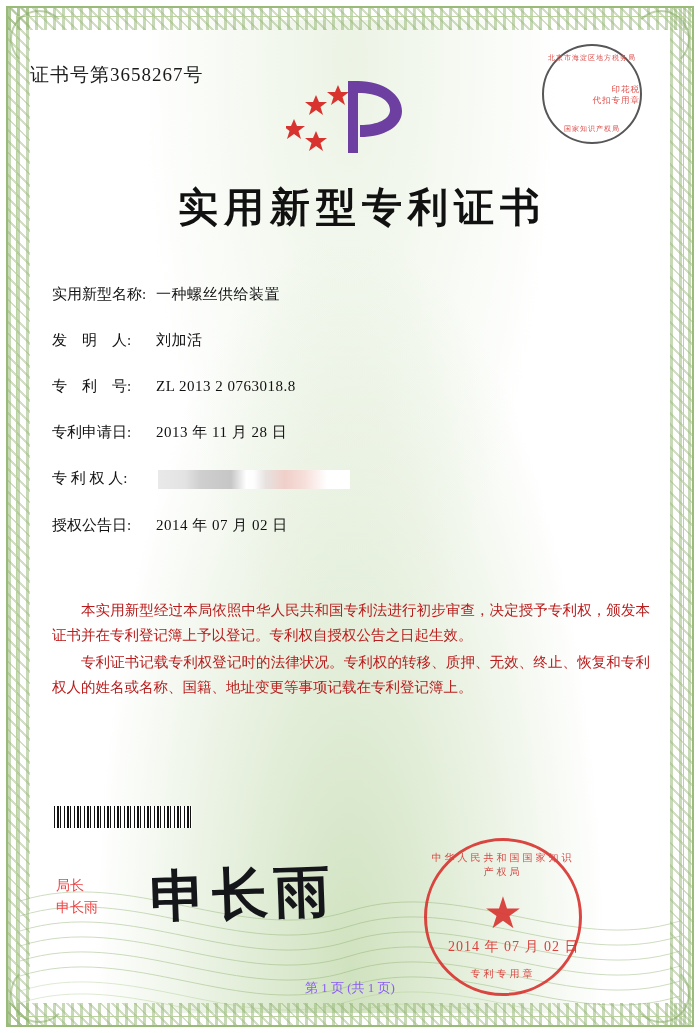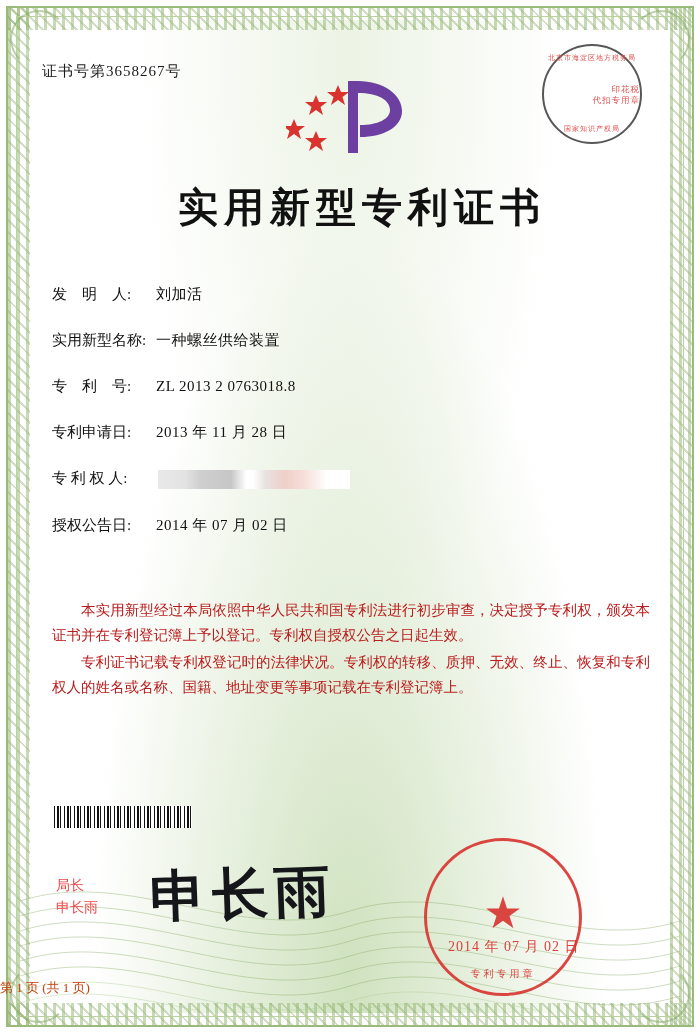--- a/index.html
+++ b/index.html
@@ -92,23 +92,23 @@
     opacity: 0.85;
   }
 
   
   .content {
     position: absolute;
     left: 0; top: 0; right: 0; bottom: 0;
   }
   .cert-no {
     position: absolute;
-    left: 42px;
+    left: 30px;
     top: 62px;
-    font-size: 15px;
+    font-size: 19px;
     color: #1a1a1a;
     letter-spacing: 1px;
   }
   .logo {
     position: absolute;
     left: 286px;
     top: 75px;
     width: 120px;
     height: 86px;
   }
@@ -199,23 +199,23 @@
     color: #15161a;
     letter-spacing: 6px;
     transform: rotate(-2deg);
     font-weight: 600;
   }
   .footer {
     position: absolute;
     left: 0;
     right: 0;
     bottom: 36px;
-    text-align: left;
+    text-align: center;
     font-size: 13px;
-    color: #c2410c;
+    color: #8b5cf6;
   }
 
   
   .seal-top {
     position: absolute;
     right: 58px;
     top: 44px;
     width: 96px;
     height: 96px;
     border: 2px solid #404040;
@@ -349,24 +349,24 @@
         <div>印花税</div>
         <div>代扣专用章</div>
       </div>
       <div class="bot">国家知识产权局</div>
     </div>
 
     <div class="title">实用新型专利证书</div>
 
     <div class="fields">
       <div class="field-row">
+        <span class="field-label">实用新型名称:</span><span class="field-value">一种螺丝供给装置</span>
+      </div>
+      <div class="field-row">
         <span class="field-label">发　明　人:</span><span class="field-value">刘加活</span>
-      </div>
-      <div class="field-row">
-        <span class="field-label">实用新型名称:</span><span class="field-value">一种螺丝供给装置</span>
       </div>
       <div class="field-row">
         <span class="field-label">专　利　号:</span><span class="field-value">ZL 2013 2 0763018.8</span>
       </div>
       <div class="field-row">
         <span class="field-label">专利申请日:</span><span class="field-value">2013 年 11 月 28 日</span>
       </div>
       <div class="field-row">
         <span class="field-label">专 利 权 人:</span><span class="redacted"></span>
       </div>
@@ -382,20 +382,21 @@
 
     <div class="barcode"></div>
 
     <div class="sig-label">
       <div>局长</div>
       <div>申长雨</div>
     </div>
     <div class="signature">申长雨</div>
 
     <div class="seal-main">
+      <div class="ring-text">中华人民共和国国家知识产权局</div>
       <div class="star">★</div>
       <div class="ring-text-bottom">专利专用章</div>
     </div>
     <div class="seal-date">2014 年 07 月 02 日</div>
 
     <div class="footer">第 1 页 (共 1 页)</div>
   </div>
 </div>
 
 </body></html>

